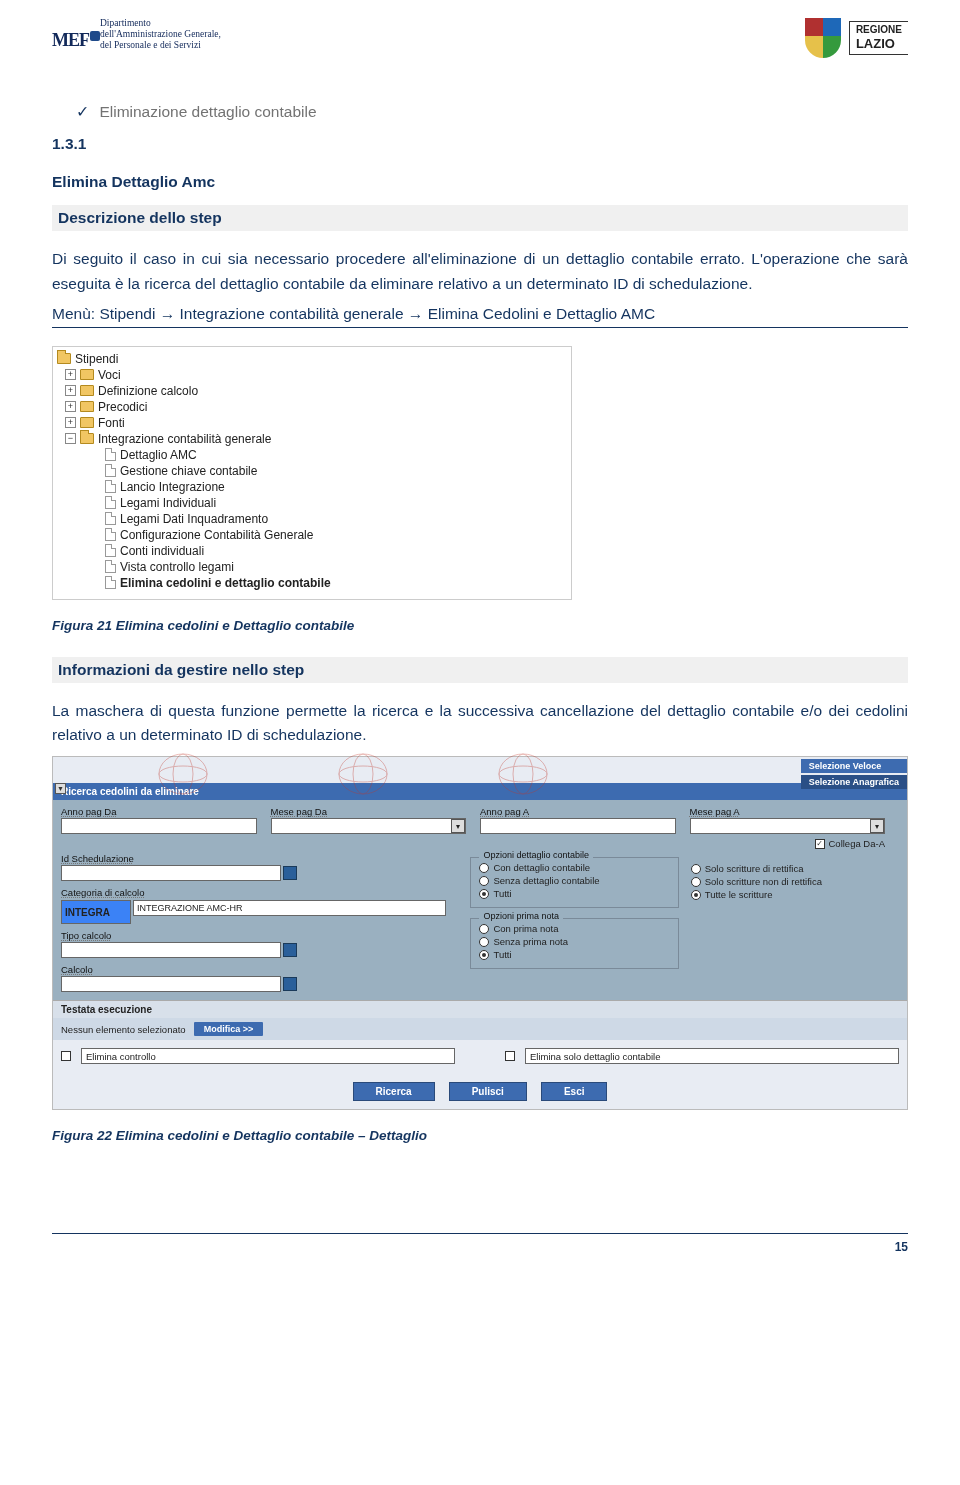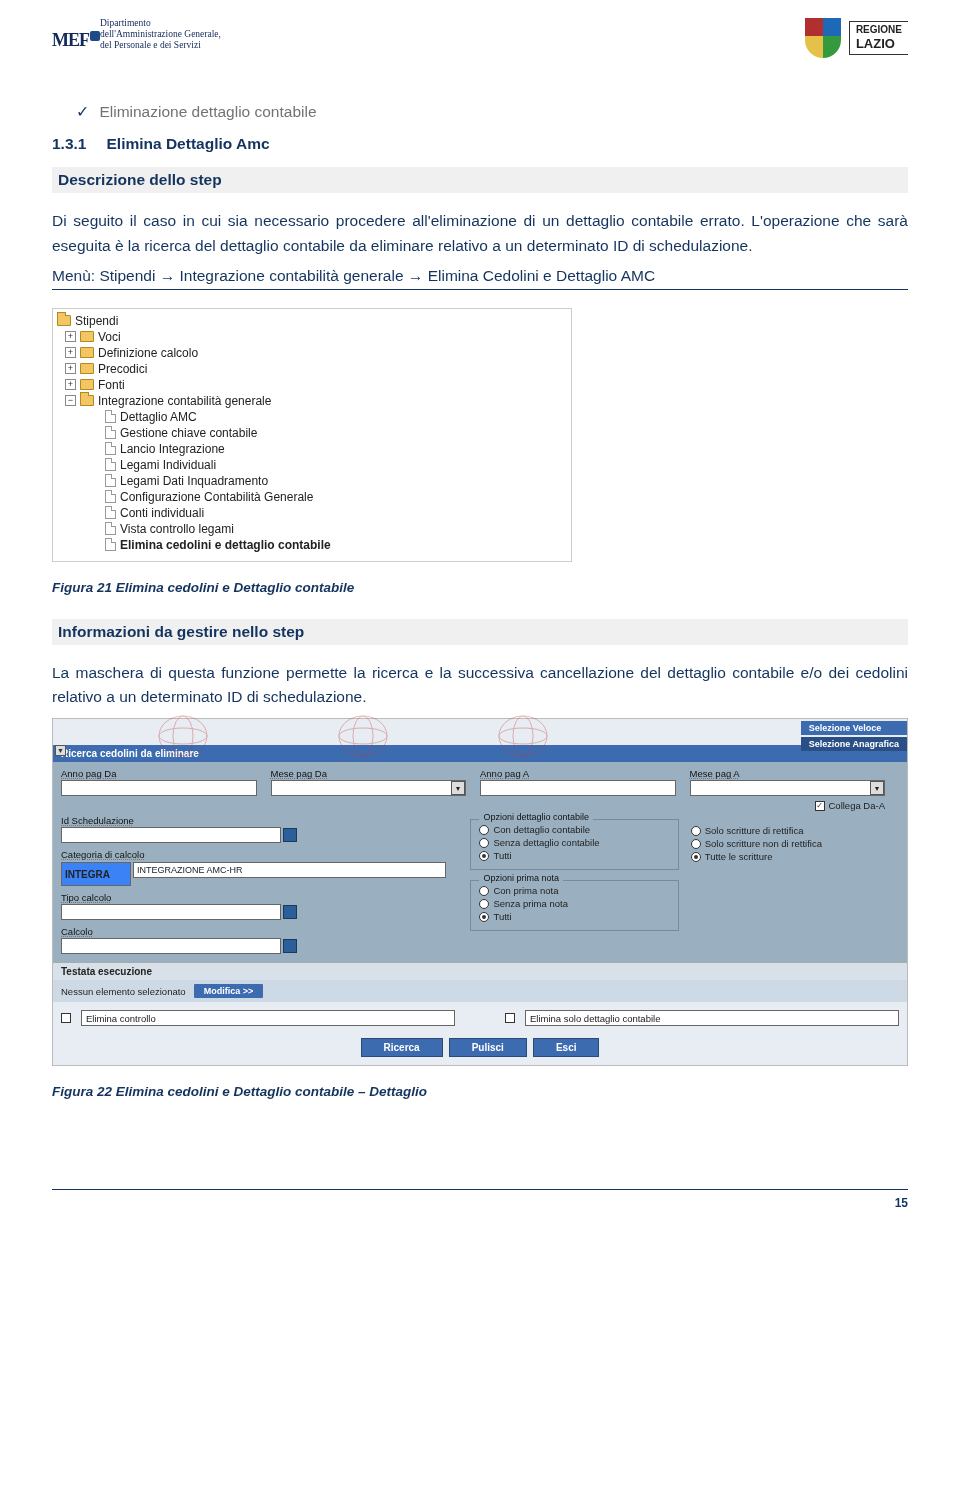--- a/index.html
+++ b/index.html
@@ -30,21 +30,21 @@
   .lazio-shield .bot div:first-child { border-radius:0 0 0 18px; }
   .lazio-shield .bot div:last-child { border-radius:0 0 18px 0; }
   .lazio-text { font-size:10px; font-weight:600; color:#222; border:1px solid #333; border-right:none; padding:2px 6px; line-height:1.2; }
   .lazio-text .big { font-size:13px; }
 
   .bullet-row { display:flex; align-items:center; gap:10px; margin: 24px 0 14px 24px; }
   .bullet-row .check { color:#14345f; font-size:16px; }
   .bullet-row .txt { font-size:15.5px; color:#737373; font-weight:400; }
 
   .sec-num { font-size:15.5px; font-weight:700; color:#14345f; }
-  .sec-line { display:flex; gap:20px; align-items:baseline; margin-bottom:14px; }
+  .sec-line { display:flex; gap:20px; align-items:baseline; margin-bottom:14px;flex-direction:column; }
 
   .shaded-heading {
     background:#f0f0f0; font-size:15.5px; font-weight:700; color:#14345f;
     padding:4px 6px; margin-bottom:16px;
   }
 
   .body-p { font-size:15.5px; color:#14345f; line-height:1.6; margin-bottom:8px; text-align:justify; }
   .menu-line { font-size:15.5px; color:#14345f; border-bottom:1px solid #14345f; padding-bottom:4px; margin-bottom:18px; }
 
   
@@ -104,21 +104,21 @@
   .integr .cat { width:70px; height:24px; background:#3b82f6; border:1px solid #666; font-size:10px; font-weight:700; display:flex; align-items:center; padding:0 3px; }
   .integr .desc { flex:1; height:16px; background:#fff; border:1px solid #666; font-size:9px; display:flex; align-items:center; padding:0 3px; }
 
   .testata-bar { background:#d8e0ea; font-weight:700; font-size:10px; padding:3px 8px; border-top:1px solid #aaa; }
   .testata-row { background:#ced9e6; padding:4px 8px; display:flex; align-items:center; gap:8px; font-size:9.5px; }
   .modifica-btn { background:#3d6bb0; color:#fff; font-weight:700; font-size:9px; padding:2px 10px; border-radius:1px; }
 
   .bottom-actions { background:#e8ecf3; padding:8px 8px; position:relative; }
   .bottom-actions .line { display:flex; gap:10px; align-items:center; margin-bottom:4px; }
   .chk-input { flex:1; height:16px; background:#fff; border:1px solid #666; padding:0 4px; font-size:9.5px; display:flex; align-items:center; }
-  .main-btns { display:flex; gap:6px; justify-content:center; margin-top:12px; }
+  .main-btns { display:flex; gap:14px; justify-content:center; margin-top:18px; }
   .mbtn { background:#3d6bb0; border:1px solid #2a4a7a; color:#fff; font-weight:700; font-size:10px; padding:3px 22px; }
 
   .footer-line { margin-top:90px; border-top:1px solid #14345f; position:relative; }
   .page-num { position:absolute; right:0; top:6px; font-weight:700; color:#14345f; font-size:12px; }
 
   .triangle-btn { position:absolute; top:26px; left:2px; width:11px; height:11px; border:1px solid #555; background:#ddd; display:flex; align-items:center; justify-content:center; font-size:7px; color:#333; }
 </style>
 </head>
 <body>
 

